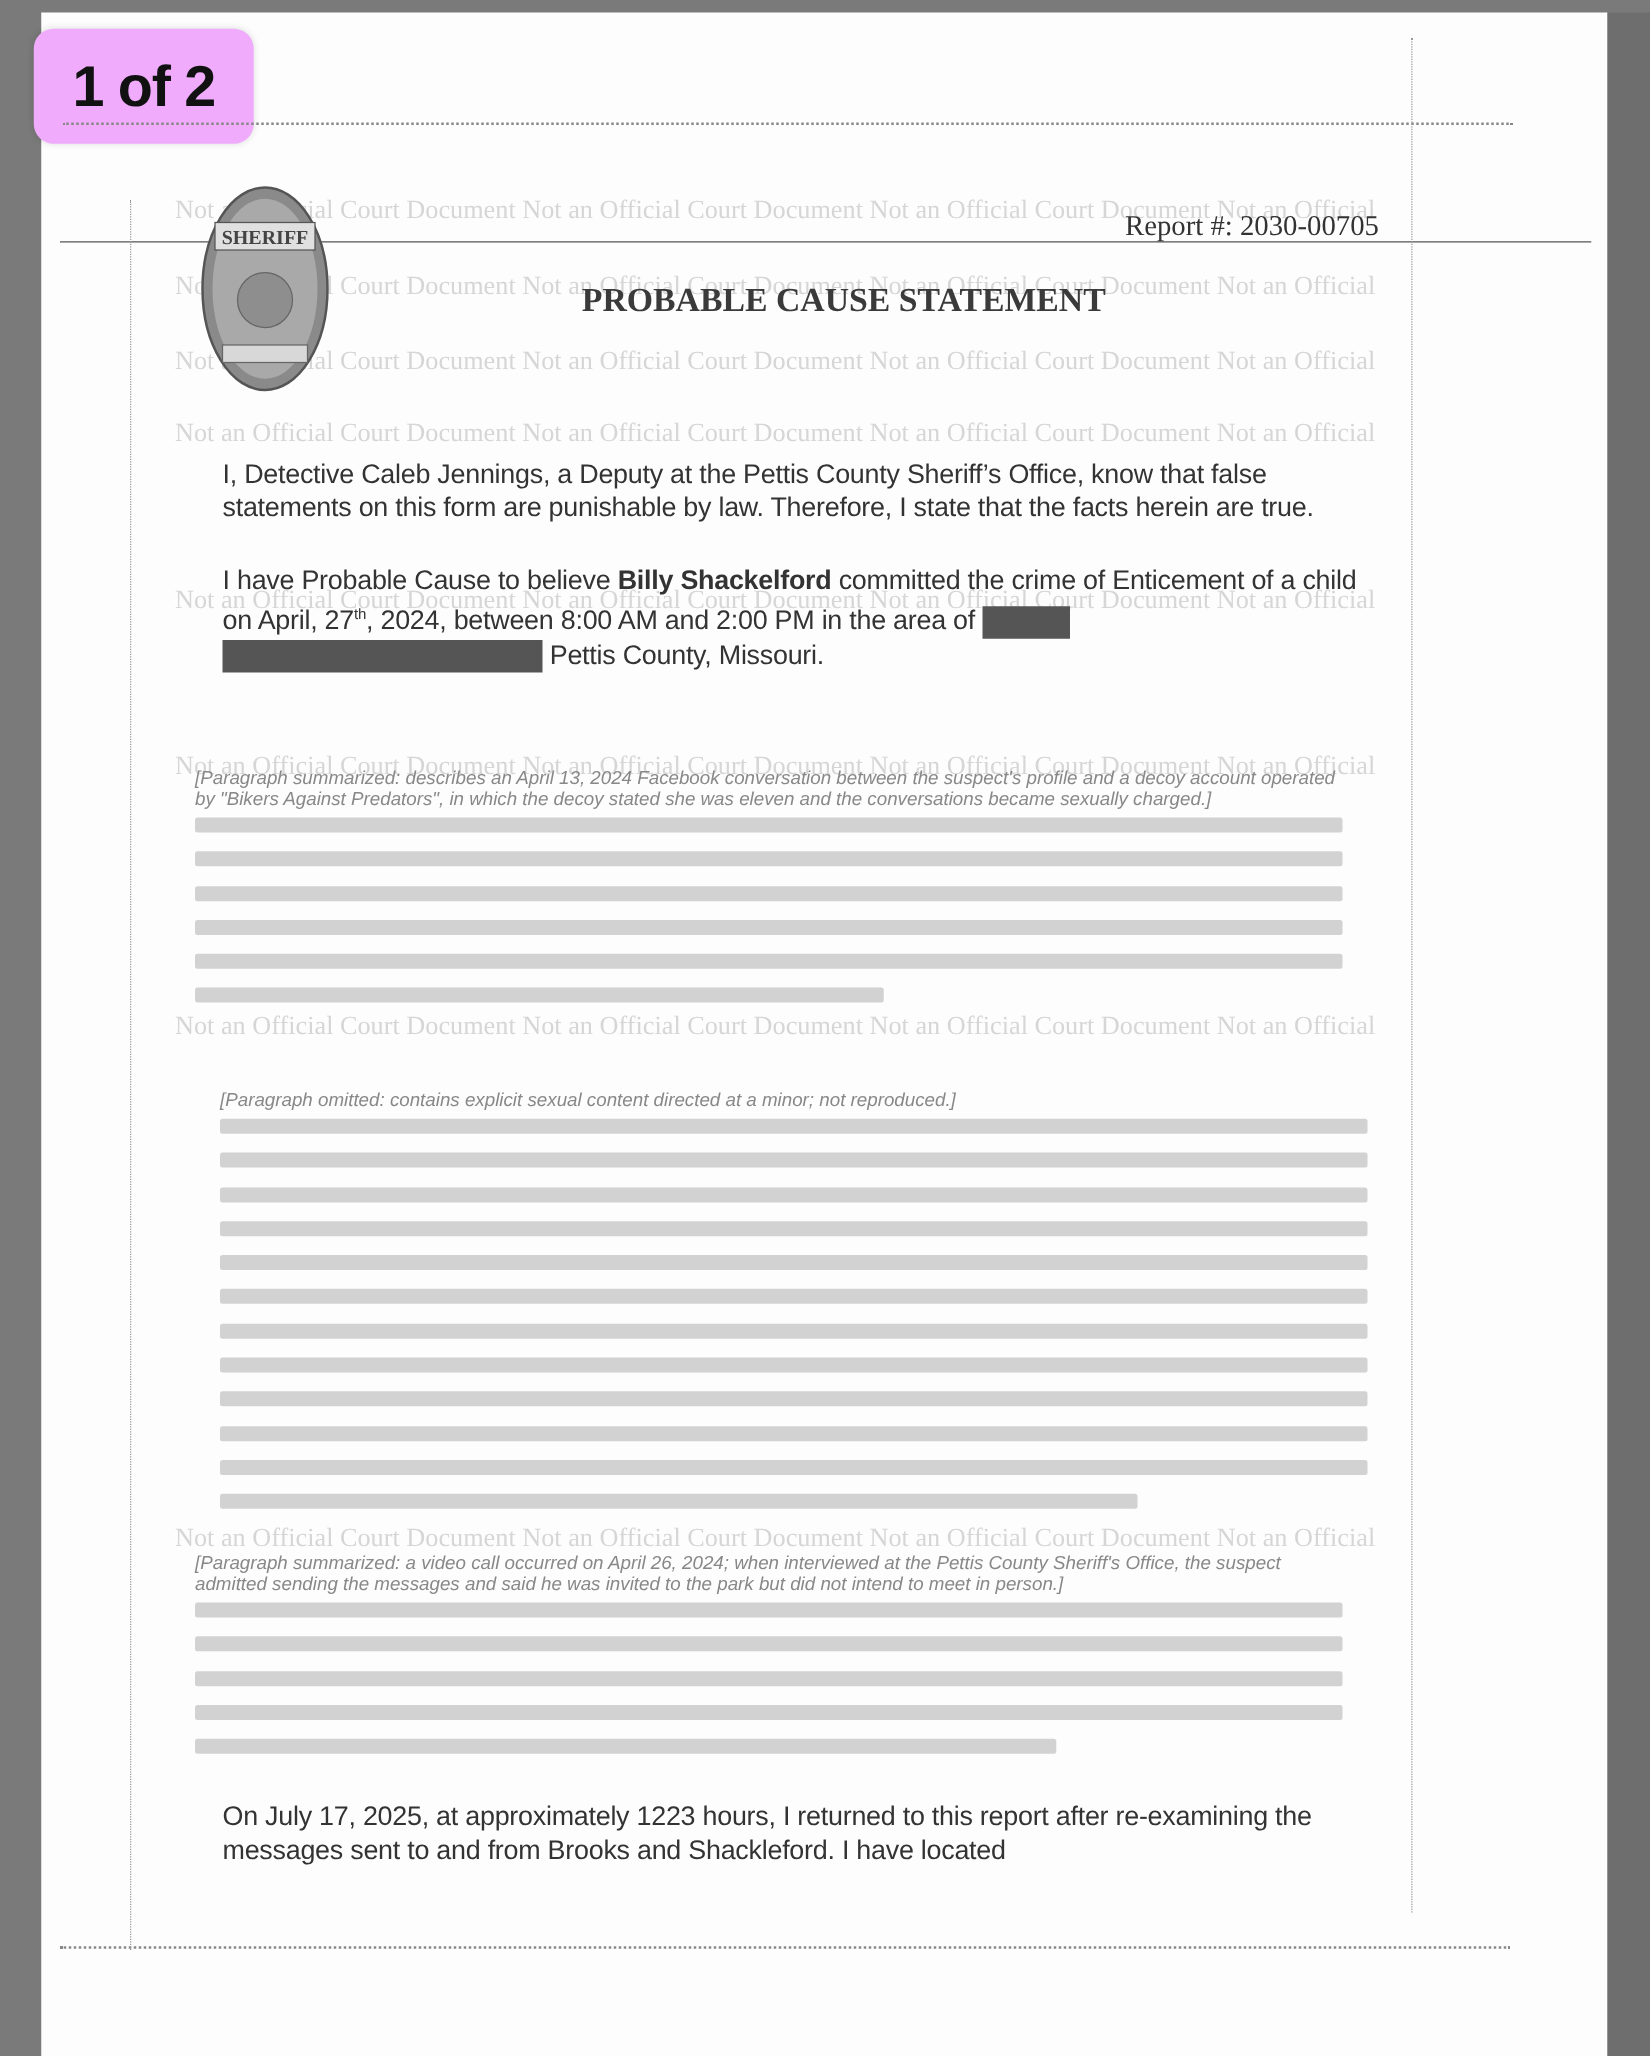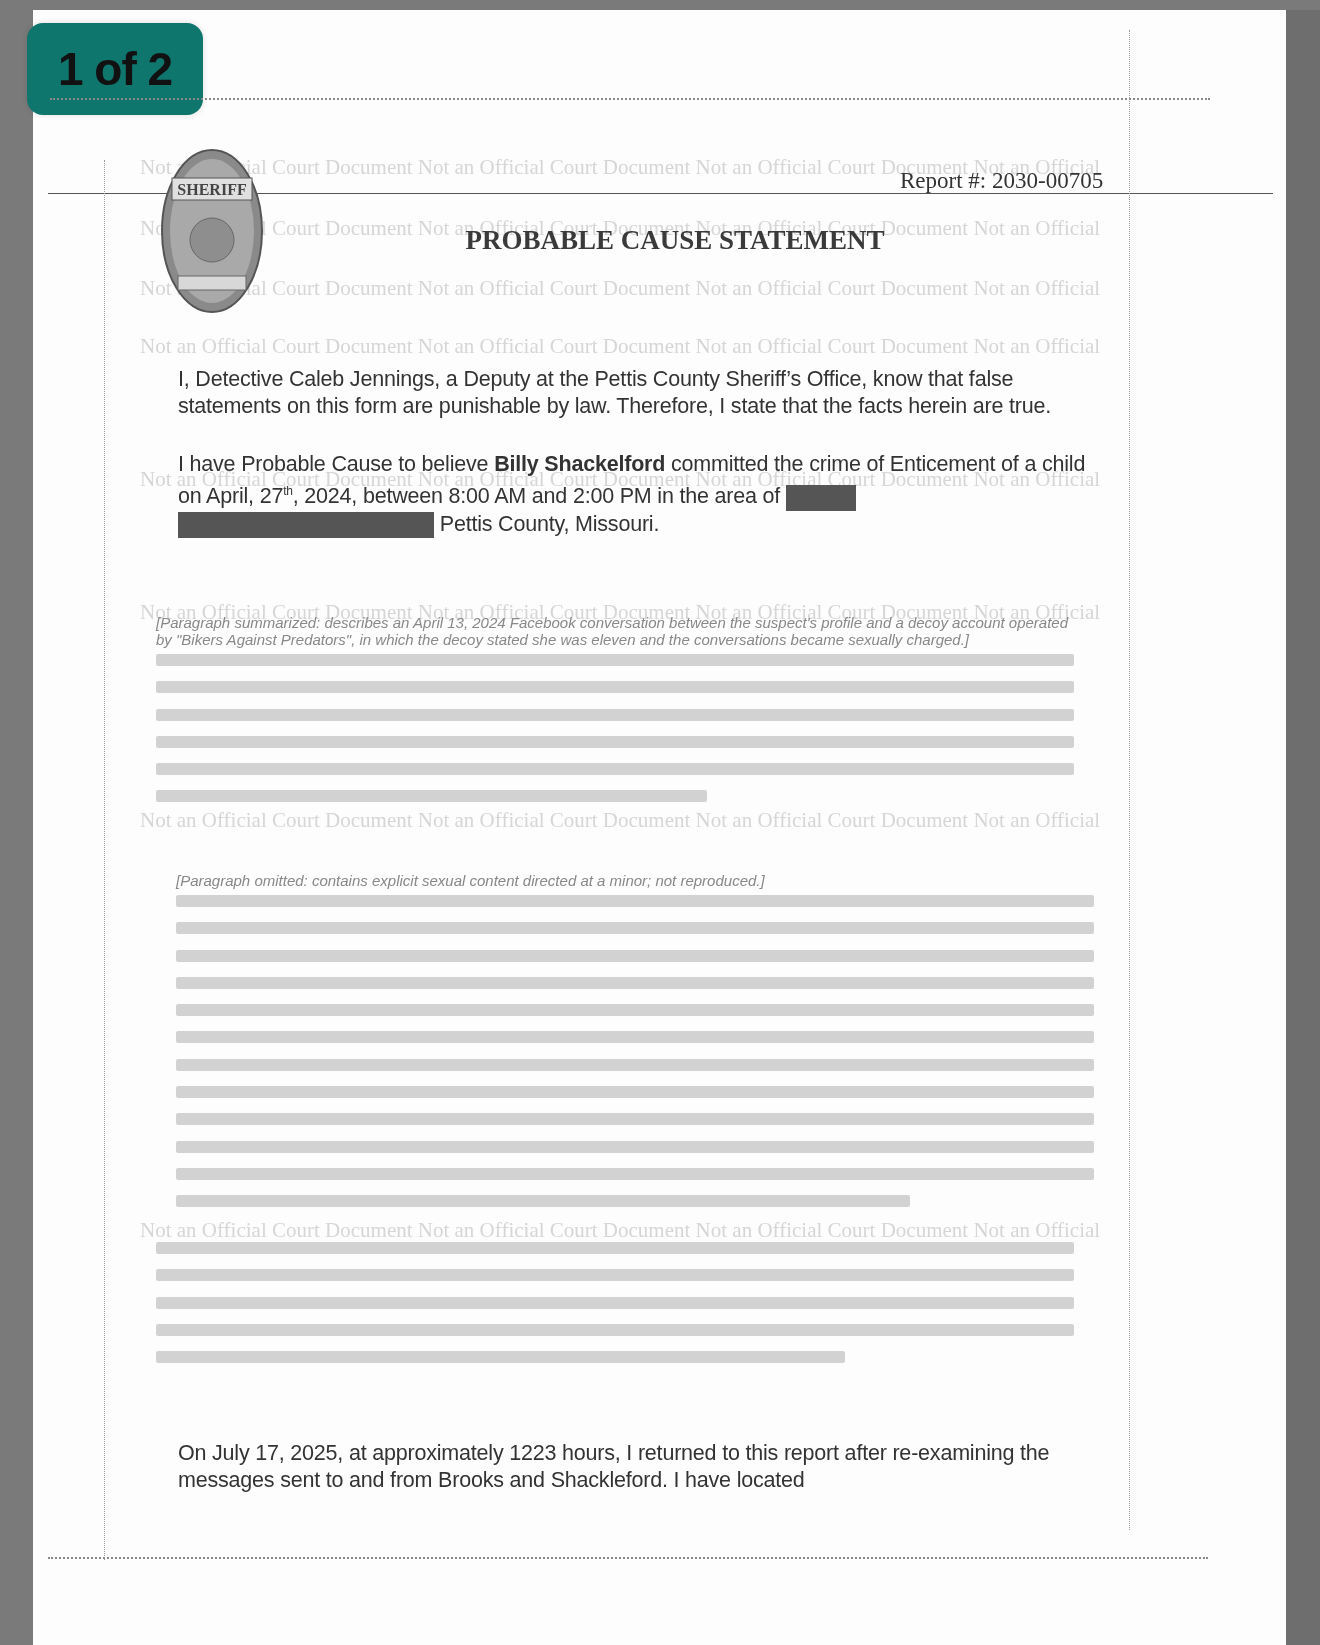--- a/index.html
+++ b/index.html
@@ -14,21 +14,21 @@
       width: 1253px; height: 1635px;
       background: #fdfdfd;
     }
     .right-strip {
       position: absolute; left: 1286px; top: 10px; width: 34px; height: 1635px;
       background: #6e6e6e;
     }
     .page-badge {
       position: absolute; left: 27px; top: 23px;
       width: 176px; height: 92px;
-      background: #0f766e; border-radius: 16px;
+      background: #f0abfc; border-radius: 16px;
       box-shadow: 0 0 6px rgba(0,0,0,0.12);
       display: flex; align-items: center; justify-content: center;
       font-size: 46px; font-weight: bold; color: #111;
       letter-spacing: -1px;
     }
     .rule {
       position: absolute; height: 0;
       border-top: 1.5px solid #555;
     }
     .dots {
@@ -142,20 +142,21 @@
     <div class="ph-line"></div>
     <div class="ph-line"></div>
     <div class="ph-line"></div>
     <div class="ph-line"></div>
     <div class="ph-line"></div>
     <div class="ph-line"></div>
     <div class="ph-line" style="width:80%"></div>
 </div>
 
 <div class="placeholder-para" style="top:1242px;">
+  <div class="placeholder-note">[Paragraph summarized: a video call occurred on April 26, 2024; when interviewed at the Pettis County Sheriff's Office, the suspect admitted sending the messages and said he was invited to the park but did not intend to meet in person.]</div>
   <div class="ph-line"></div>
     <div class="ph-line"></div>
     <div class="ph-line"></div>
     <div class="ph-line"></div>
     <div class="ph-line" style="width:75%"></div>
 </div>
 
 <div class="body-text" style="top:1440px;">On July 17, 2025, at approximately 1223 hours, I returned to this report after re-examining the messages sent to and from Brooks and Shackleford. I have located</div>
 
 </body></html>

